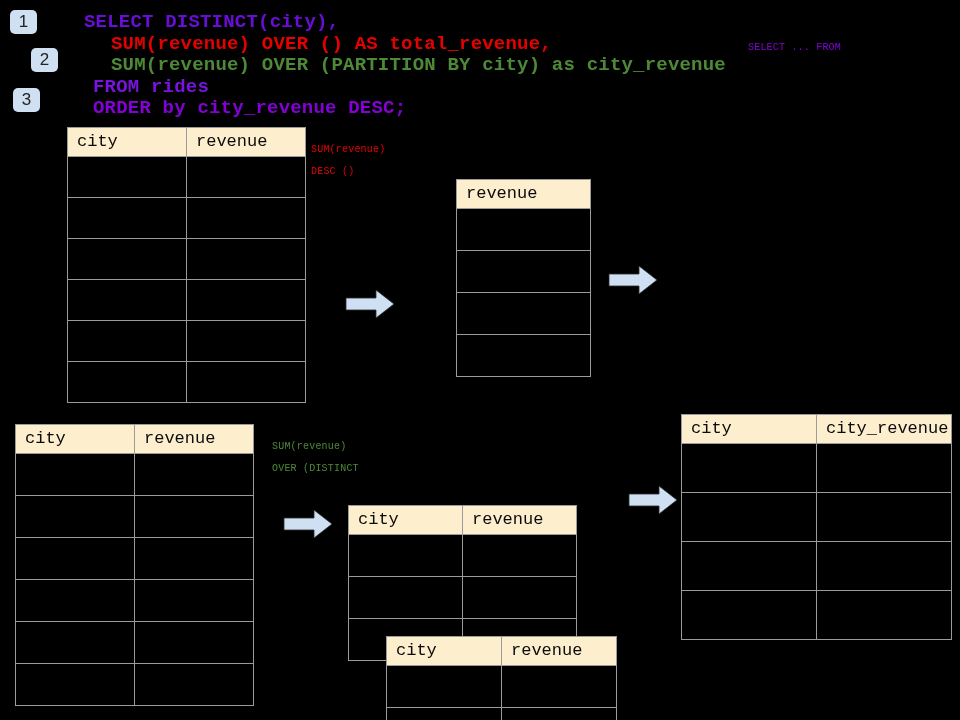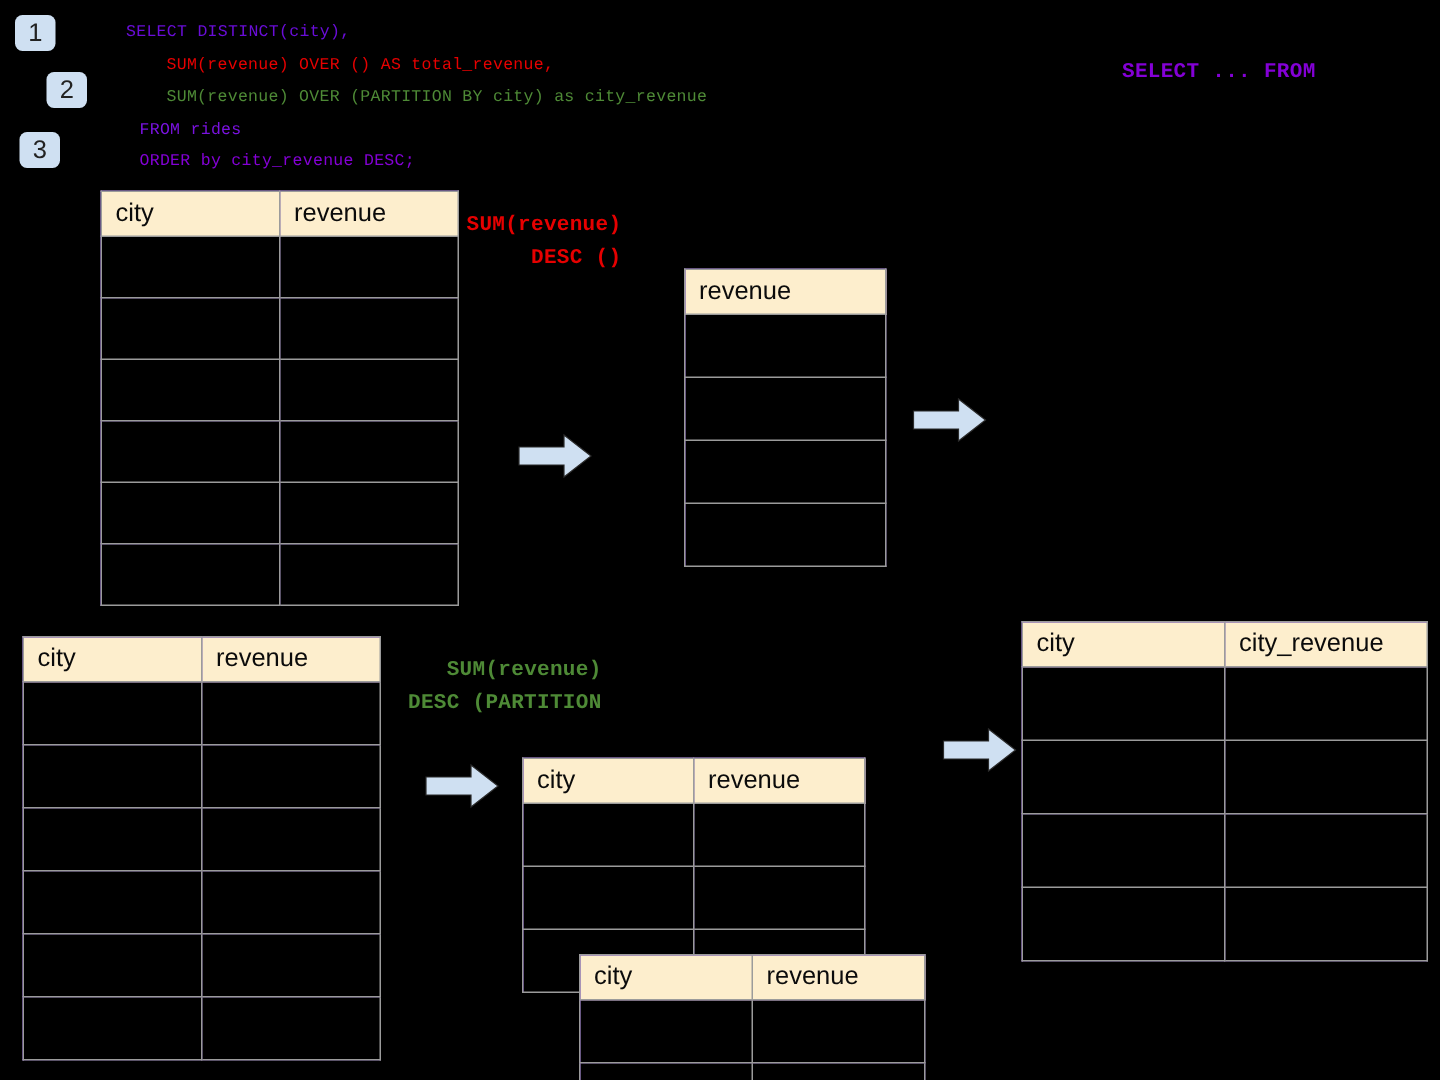--- a/index.html
+++ b/index.html
@@ -28,47 +28,46 @@
     text-align: center;
     width: 27px;
     height: 24px;
     box-sizing: border-box;
   }
 
   
   .code {
     position: absolute;
     font-family: "Liberation Mono", monospace;
-    font-size: 11px;
+    font-size: 19px;
     line-height: 21.5px;
+    white-space: pre;
+    font-weight: bold;
+    letter-spacing: 0.2px;
+  }
+  .code-line { white-space: pre; }
+
+  
+  .anno {
+    position: absolute;
+    font-family: "Liberation Mono", monospace;
+    font-size: 10px;
+    line-height: 22px;
     white-space: pre;
     font-weight: normal;
     letter-spacing: 0.2px;
   }
-  .code-line { white-space: pre; }
-
-  
-  .anno {
-    position: absolute;
-    font-family: "Liberation Mono", monospace;
-    font-size: 14px;
-    line-height: 22px;
-    white-space: pre;
-    font-weight: bold;
-    letter-spacing: 0.2px;
-    text-align: right;
-  }
 
   
   .tbl {
     position: absolute;
     border-collapse: collapse;
     table-layout: fixed;
-    background: #6d28d9;
-    font-family: Liberation Sans, sans-serif;
+    background: #b91c1c;
+    font-family: Liberation Mono, monospace;
   }
   .tbl th, .tbl td {
     border: 1px solid #9b9b9b;
     padding: 0;
     margin: 0;
   }
   .tbl th {
     background: #fdeecd;
     color: #0b0b0b;
     font-weight: normal;
@@ -95,21 +94,21 @@
       <div class="badge" style="left: 10px; top: 10px;">1</div>
       <div class="badge" style="left: 31px; top: 48px;">2</div>
       <div class="badge" style="left: 13px; top: 88px;">3</div>
     </div>
 
   <div class="code" id="sql-query" style="left:84px; top:12px;"><div class="code-line" style="color: rgb(106, 13, 216); padding-left: 0px;">SELECT DISTINCT(city),</div><div class="code-line" style="color: rgb(230, 0, 0); padding-left: 27px;">SUM(revenue) OVER () AS total_revenue,</div><div class="code-line" style="color: rgb(78, 138, 54); padding-left: 27px;">SUM(revenue) OVER (PARTITION BY city) as city_revenue</div><div class="code-line" style="color: rgb(122, 18, 224); padding-left: 9px;">FROM rides</div><div class="code-line" style="color: rgb(132, 0, 214); padding-left: 9px;">ORDER by city_revenue DESC;</div></div>
 
   <div id="annotations">
       <div class="anno" style="left: 748px; top: 37px; color: rgb(132, 0, 214);"><div>SELECT ... FROM</div></div>
       <div class="anno" style="left: 311px; top: 139px; color: rgb(230, 0, 0);"><div>SUM(revenue)</div><div>DESC ()</div></div>
-      <div class="anno" style="left: 272px; top: 436px; color: rgb(78, 138, 54);"><div>SUM(revenue)</div><div>DESC (PARTITION</div></div>
+      <div class="anno" style="left: 272px; top: 436px; color: rgb(78, 138, 54);"><div>SUM(revenue)</div><div>OVER (DISTINCT</div></div>
     </div>
 
   <div id="tables">
       <table class="tbl" style="left: 67px; top: 127px; width: 238px;">
         <thead>
           <tr>
             <th style="width: 119px;">city</th>
             <th style="width: 119px;">revenue</th>
           </tr>
         </thead>

